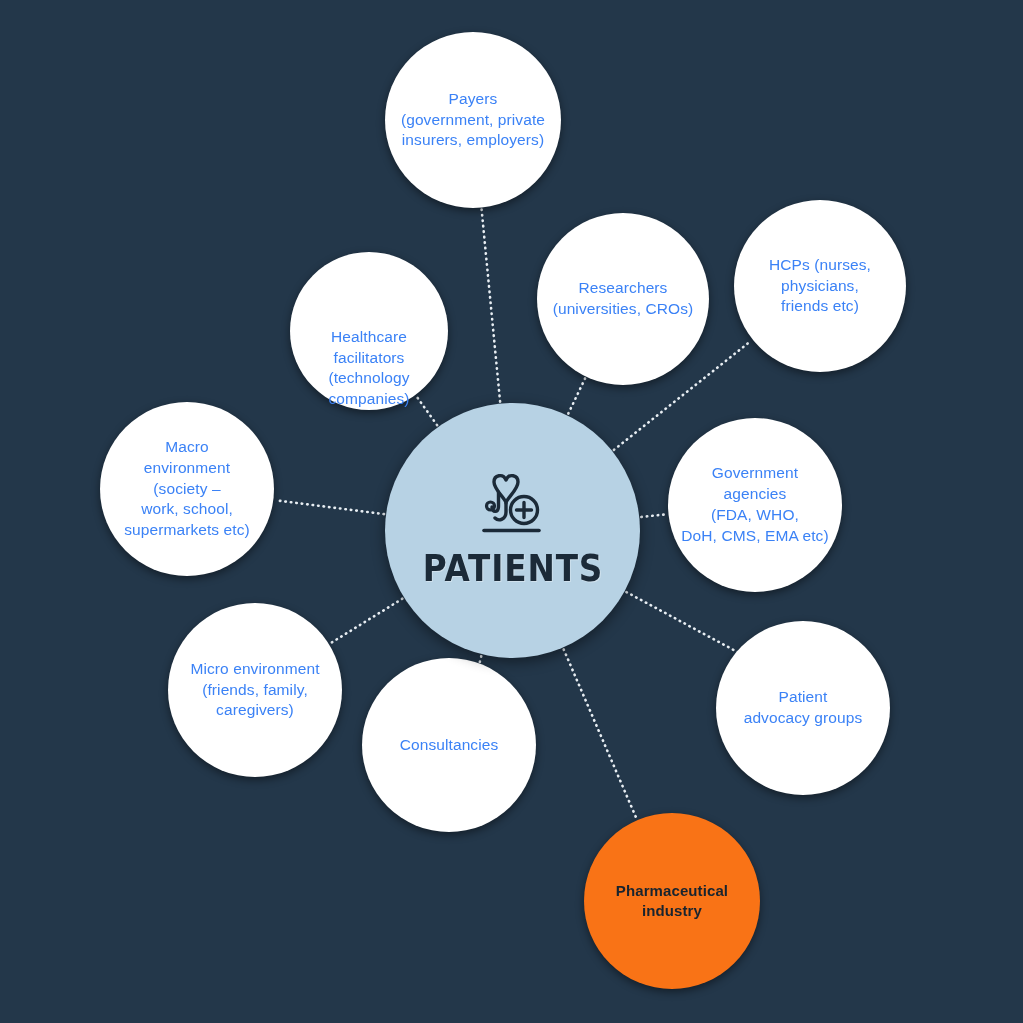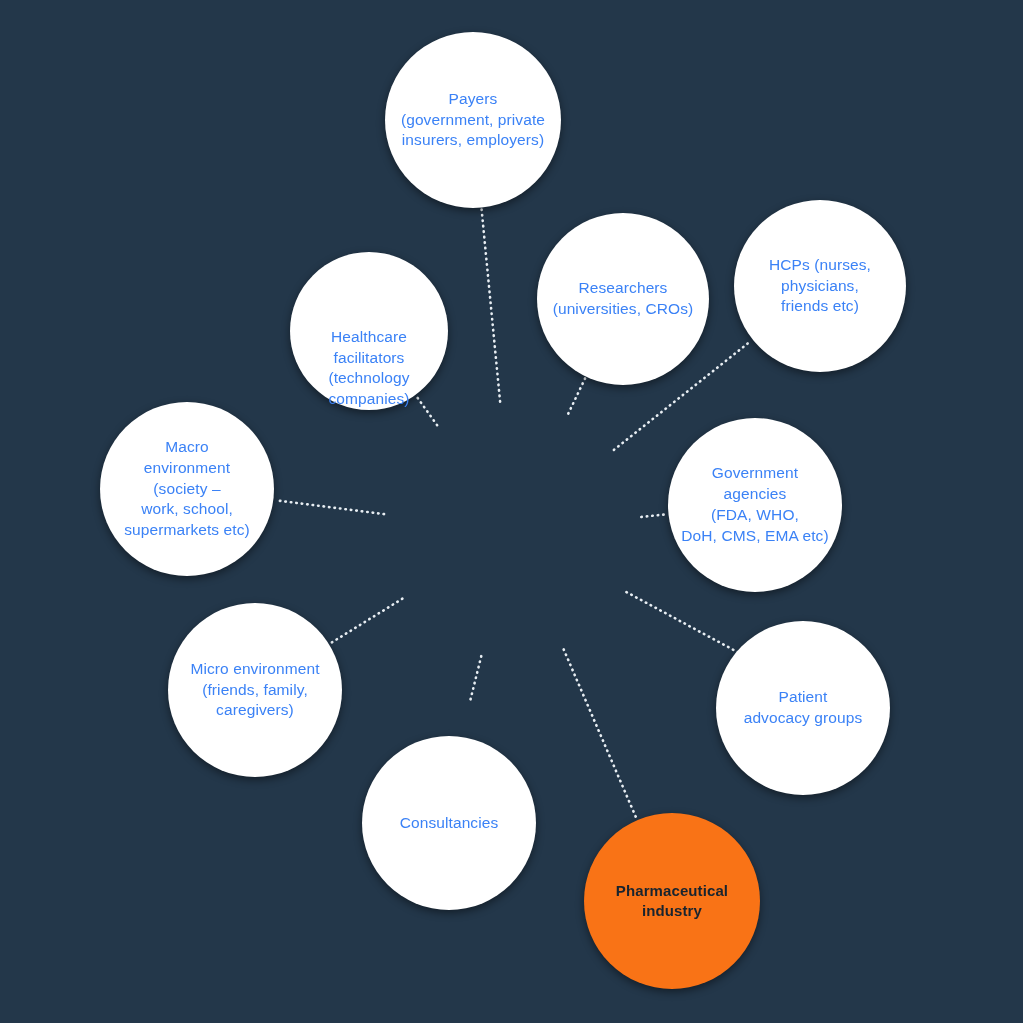--- a/index.html
+++ b/index.html
@@ -116,21 +116,21 @@
 DoH, CMS, EMA etc)</span>
       </div>
       <div class="node satellite" style="left: 716px; top: 621px; width: 174px; height: 174px;">
         <span class="label">Patient
 advocacy groups</span>
       </div>
       <div class="node satellite highlight" style="left: 584px; top: 813px; width: 176px; height: 176px;">
         <span class="label">Pharmaceutical
 industry</span>
       </div>
-      <div class="node satellite" style="left: 362px; top: 736px; width: 174px; height: 174px;">
+      <div class="node satellite" style="left: 362px; top: 658px; width: 174px; height: 174px;">
         <span class="label">Consultancies</span>
       </div>
       <div class="node satellite" style="left: 168px; top: 603px; width: 174px; height: 174px;">
         <span class="label">Micro environment
 (friends, family,
 caregivers)</span>
       </div>
       <div class="node satellite" style="left: 100px; top: 402px; width: 174px; height: 174px;">
         <span class="label">Macro
 environment
@@ -139,14 +139,28 @@
 supermarkets etc)</span>
       </div>
       <div class="node satellite" style="left: 290px; top: 252px; width: 158px; height: 158px; align-items: flex-end;">
         <span class="label">Healthcare
 facilitators
 (technology
 companies)</span>
       </div>
     </div>
 
+  <div id="center-node">
+    <span id="center-icon">
+      <svg width="72" height="66" viewBox="0 0 72 66" fill="none">
+        <path d="M17 10 C17 3, 26 1, 29 8 C32 1, 41 3, 41 10 C41 18, 29 27, 29 31 C29 27, 17 18, 17 10 Z" stroke="#1b2a38" stroke-width="3.4" stroke-linejoin="round" fill="none"></path>
+        <path d="M21.5 20 L21.5 34 C21.5 41, 15 41, 15 35" stroke="#1b2a38" stroke-width="3.4" stroke-linecap="round" fill="none"></path>
+        <path d="M29 31 L29 40 C29 47, 22 50, 18 46" stroke="#1b2a38" stroke-width="3.4" stroke-linecap="round" fill="none"></path>
+        <circle cx="13.5" cy="34" r="4" stroke="#1b2a38" stroke-width="3.2" fill="none"></circle>
+        <circle cx="47" cy="38" r="13.5" stroke="#1b2a38" stroke-width="3.4" fill="none"></circle>
+        <path d="M47 30.5 L47 45.5 M39.5 38 L54.5 38" stroke="#1b2a38" stroke-width="3.4" stroke-linecap="round"></path>
+        <path d="M7 58.5 L62 58.5" stroke="#1b2a38" stroke-width="3.6" stroke-linecap="round"></path>
+      </svg>
+    </span>
+    <span id="center-title">PATIENTS</span>
+  </div>
 
 </div>
 
 </body></html>

